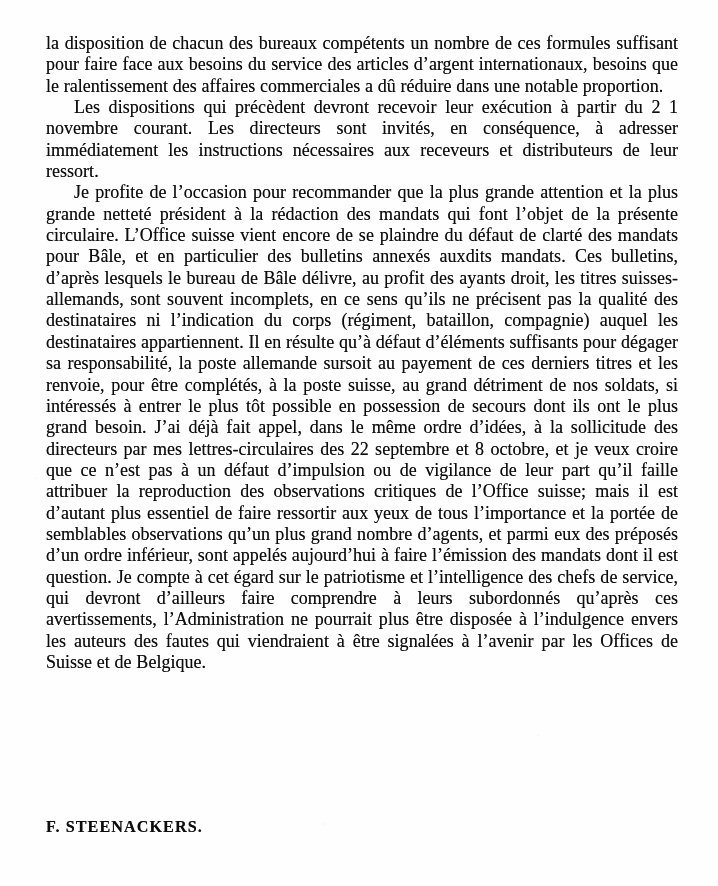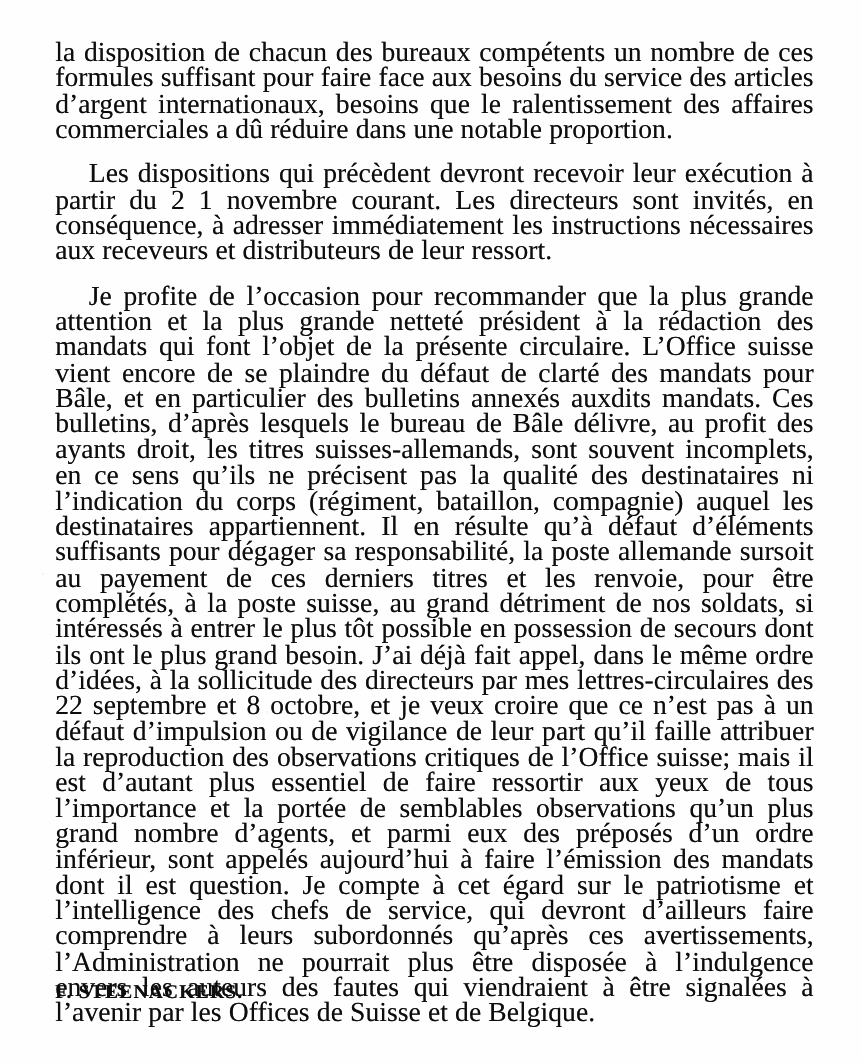--- a/index.html
+++ b/index.html
@@ -37,36 +37,35 @@
     position: absolute;
     left: 46px;
     top: 33px;
     width: 632px;
   }
 
   p.para {
     margin: 0;
     text-align: justify;
     text-justify: inter-word;
-    font-size: 23px;
+    font-size: 18px;
     line-height: 21.35px;
     letter-spacing: 0.02px;
     word-spacing: 0.2px;
     
     text-shadow: 0 0 0.35px rgba(0,0,0,0.55);
     -webkit-font-smoothing: none;
   }
 
   
   p.para.cont {
     text-indent: 0;
   }
   p.para.indent {
     text-indent: 28px;
-    margin-top: 16px;
   }
 
   
   p.para::after {
     content: "";
     display: inline-block;
     width: 100%;
   }
   p.para.lastline-short::after {
     content: none;

